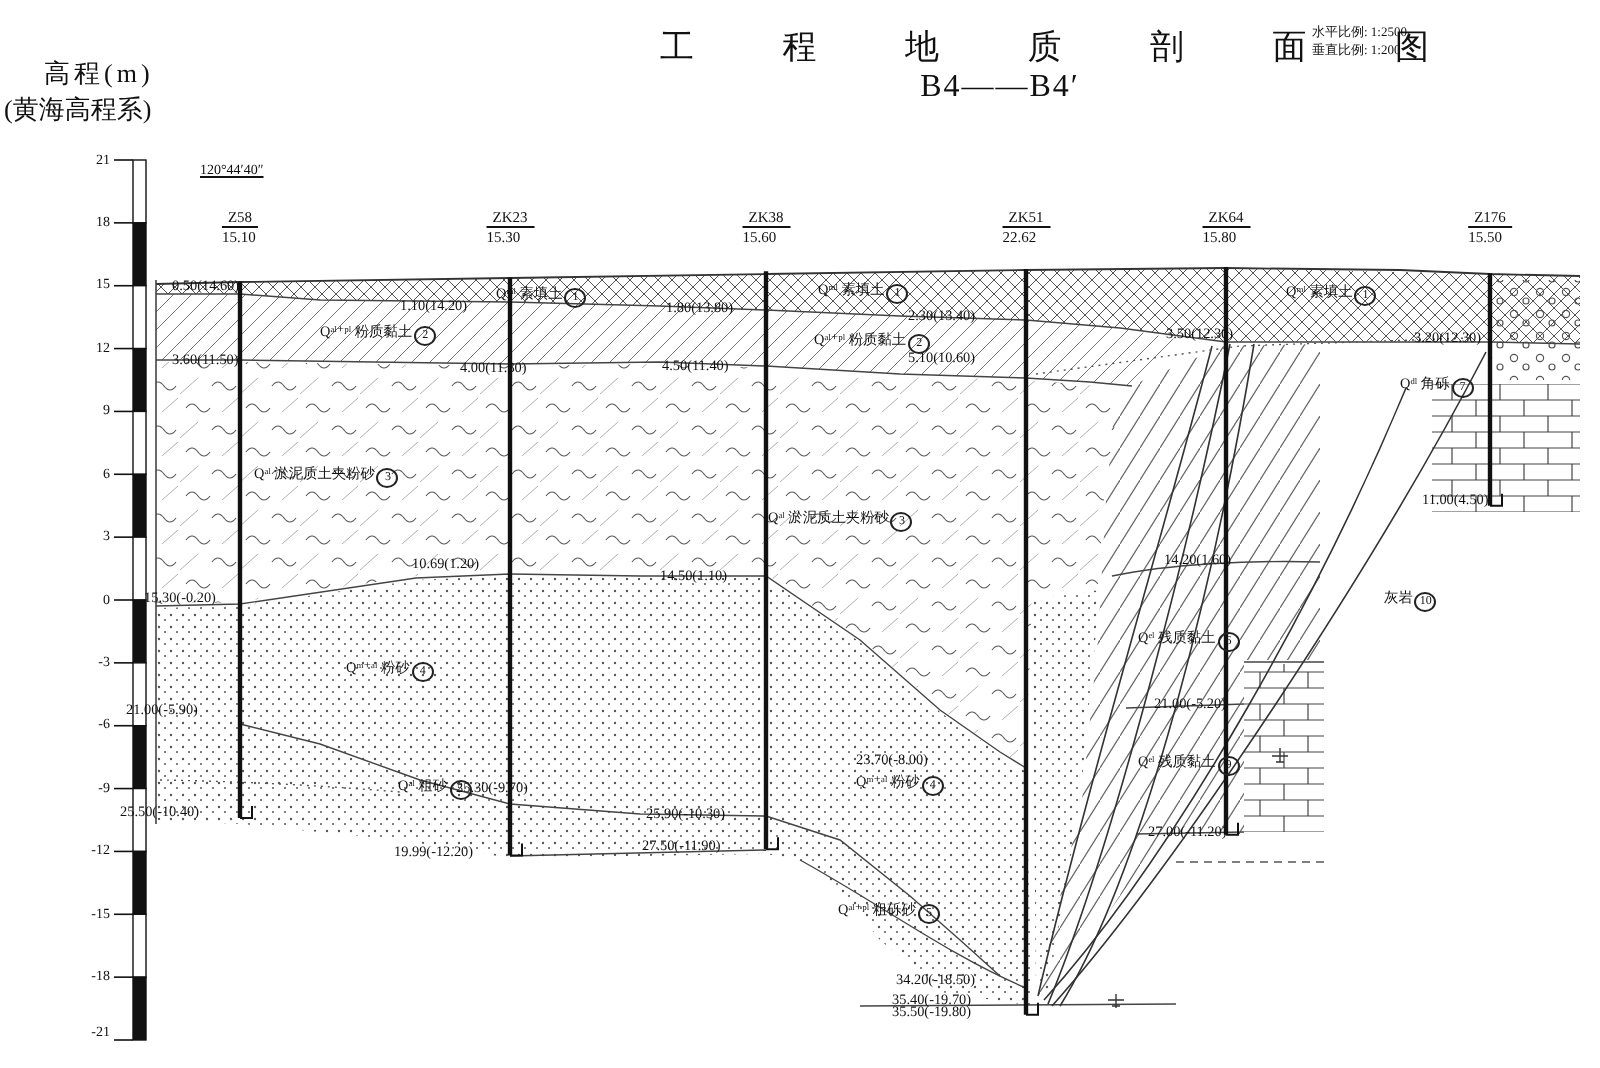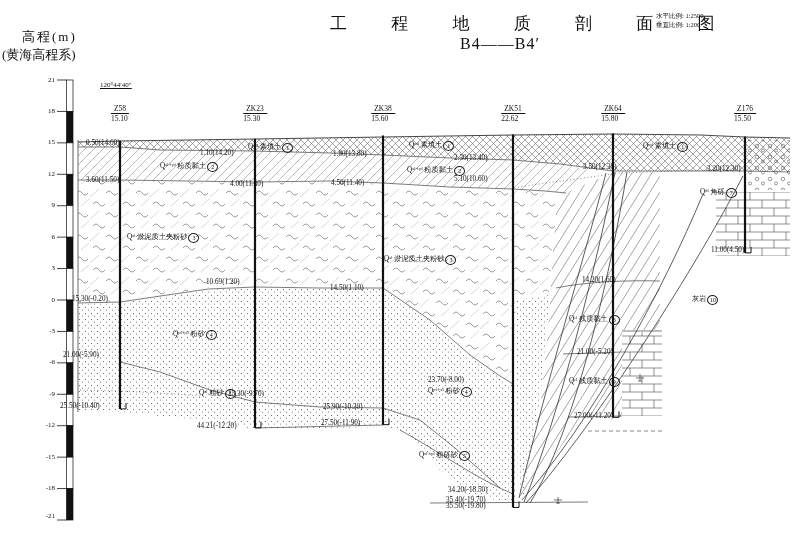--- a/index.html
+++ b/index.html
@@ -169,21 +169,21 @@
       <div class="abs bh" style="left: 745px; top: 104px;"><span class="id">Z176</span><span class="el">15.50</span></div>
       <div class="abs dl" style="left: 86px; top: 139px;">0.50(14.60)</div>
       <div class="abs dl" style="left: 86px; top: 176px;">3.60(11.50)</div>
       <div class="abs dl" style="left: 72px; top: 295px;">15.30(-0.20)</div>
       <div class="abs dl" style="left: 63px; top: 351px;">21.00(-5.90)</div>
       <div class="abs dl" style="left: 60px; top: 402px;">25.50(-10.40)</div>
       <div class="abs dl" style="left: 200px; top: 149px;">1.10(14.20)</div>
       <div class="abs dl" style="left: 230px; top: 180px;">4.00(11.30)</div>
       <div class="abs dl" style="left: 206px; top: 278px;">10.69(1.20)</div>
       <div class="abs dl" style="left: 228px; top: 390px;">25.30(-9.70)</div>
-      <div class="abs dl" style="left: 197px; top: 422px;">44.21(-12.20)</div>
+      <div class="abs dl" style="left: 197px; top: 422px;">19.99(-12.20)</div>
       <div class="abs dl" style="left: 333px; top: 150px;">1.80(13.80)</div>
       <div class="abs dl" style="left: 331px; top: 179px;">4.50(11.40)</div>
       <div class="abs dl" style="left: 330px; top: 284px;">14.50(1.10)</div>
       <div class="abs dl" style="left: 323px; top: 403px;">25.90(-10.30)</div>
       <div class="abs dl" style="left: 321px; top: 419px;">27.50(-11.90)</div>
       <div class="abs dl" style="left: 454px; top: 154px;">2.30(13.40)</div>
       <div class="abs dl" style="left: 454px; top: 175px;">5.10(10.60)</div>
       <div class="abs dl" style="left: 428px; top: 376px;">23.70(-8.00)</div>
       <div class="abs dl" style="left: 448px; top: 486px;">34.20(-18.50)</div>
       <div class="abs dl" style="left: 446px; top: 496px;">35.40(-19.70)</div>

